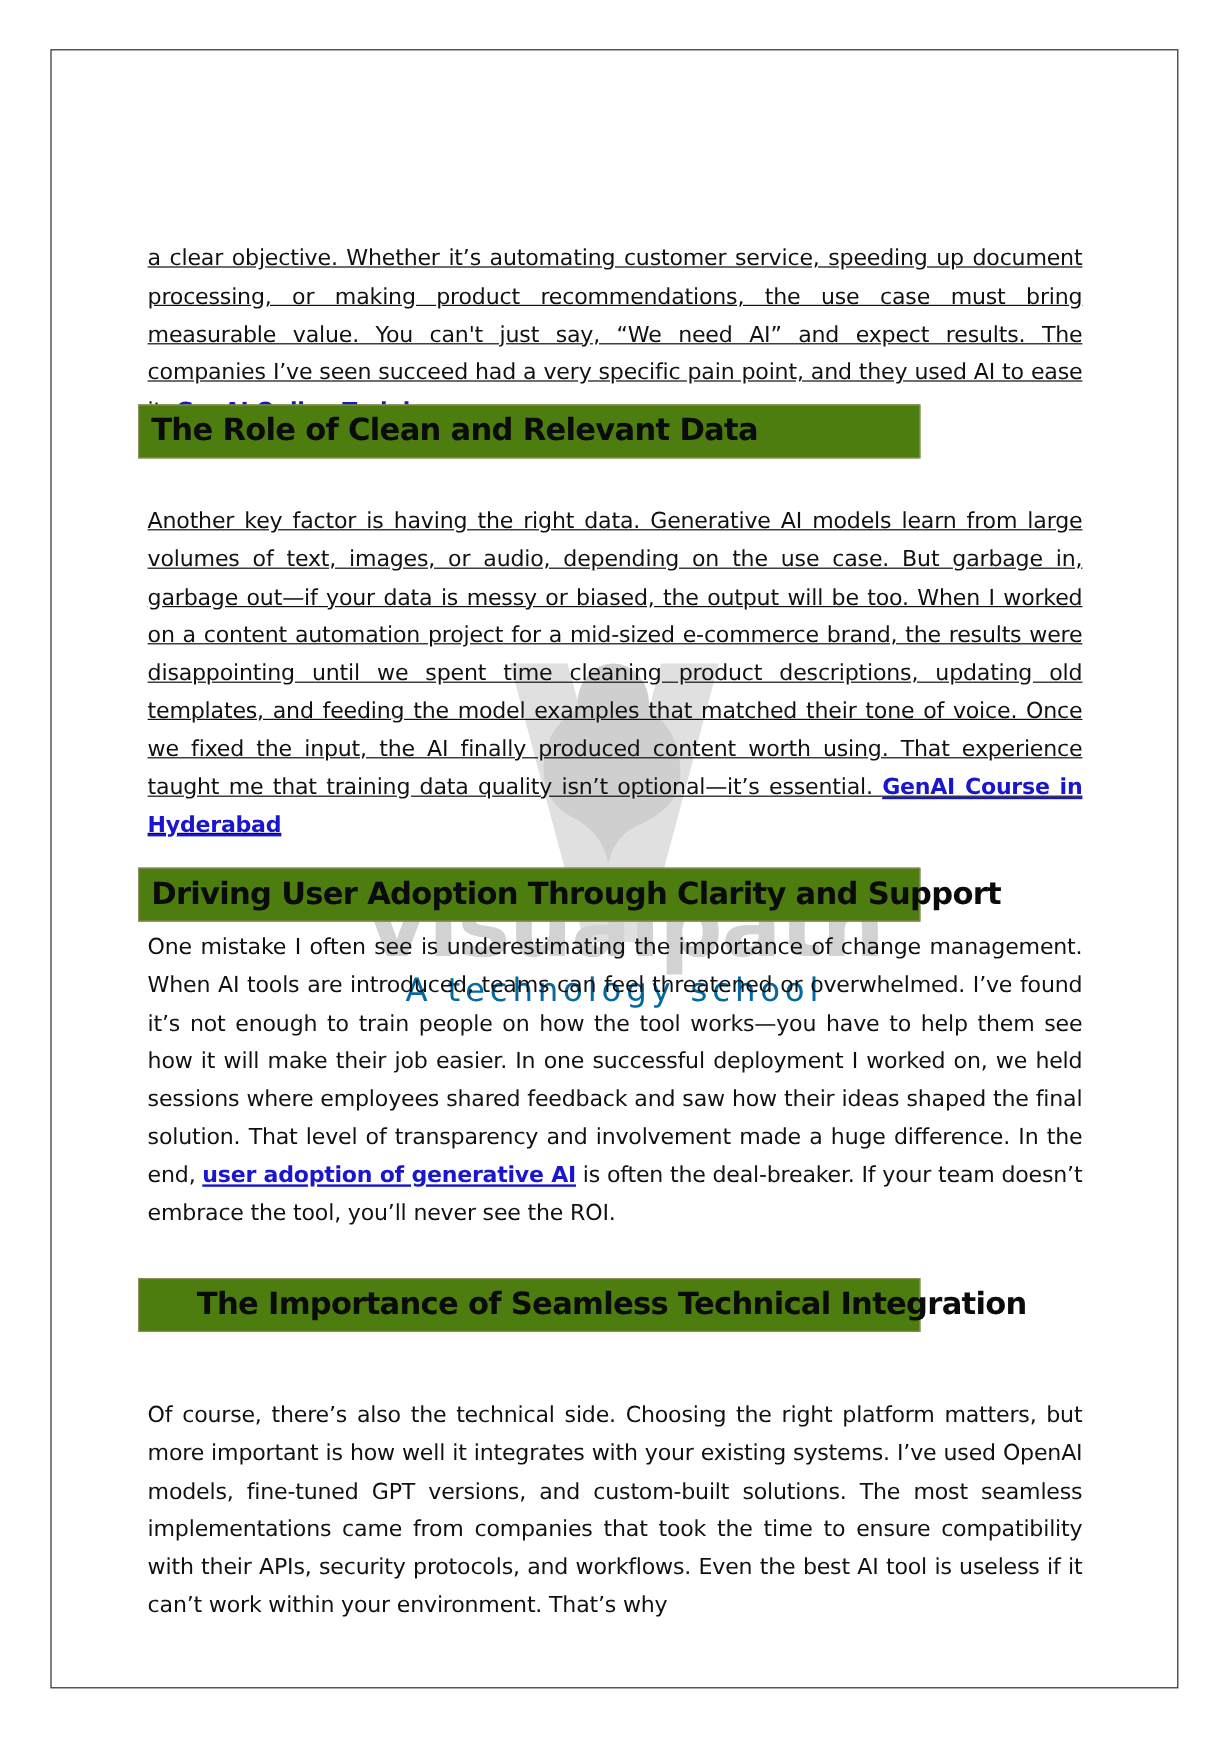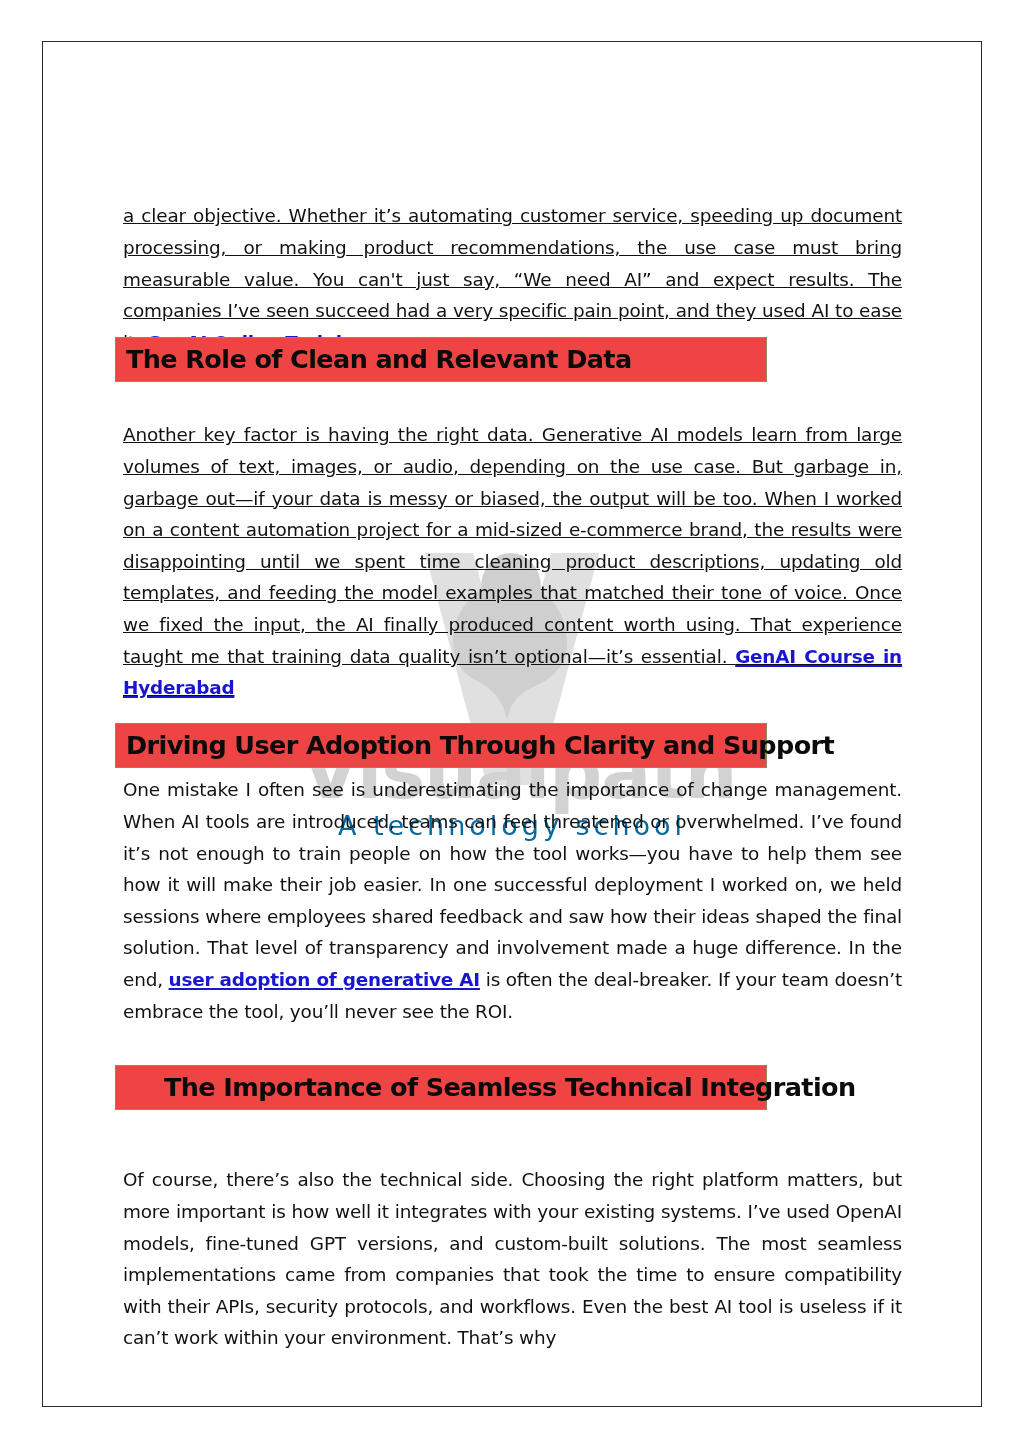--- a/index.html
+++ b/index.html
@@ -99,21 +99,21 @@
     text-underline-offset: 2px;
     text-decoration-thickness: 1.6px;
     letter-spacing: -0.2px;
   }
 
   .heading {
     position: absolute;
     left: 72px;
     width: 652px;
     box-sizing: border-box;
-    background: #ef4444;
+    background: #4d7c0f;
     border: 1.2px solid #8c8a5e;
     padding: 6px 10px 7px 10px;
   }
   .heading-text {
     font-family: "DejaVu Sans", sans-serif;
     font-size: 25.5px;
     font-weight: 700;
     color: #0b0b0b;
     line-height: 30px;
     letter-spacing: -0.6px;

